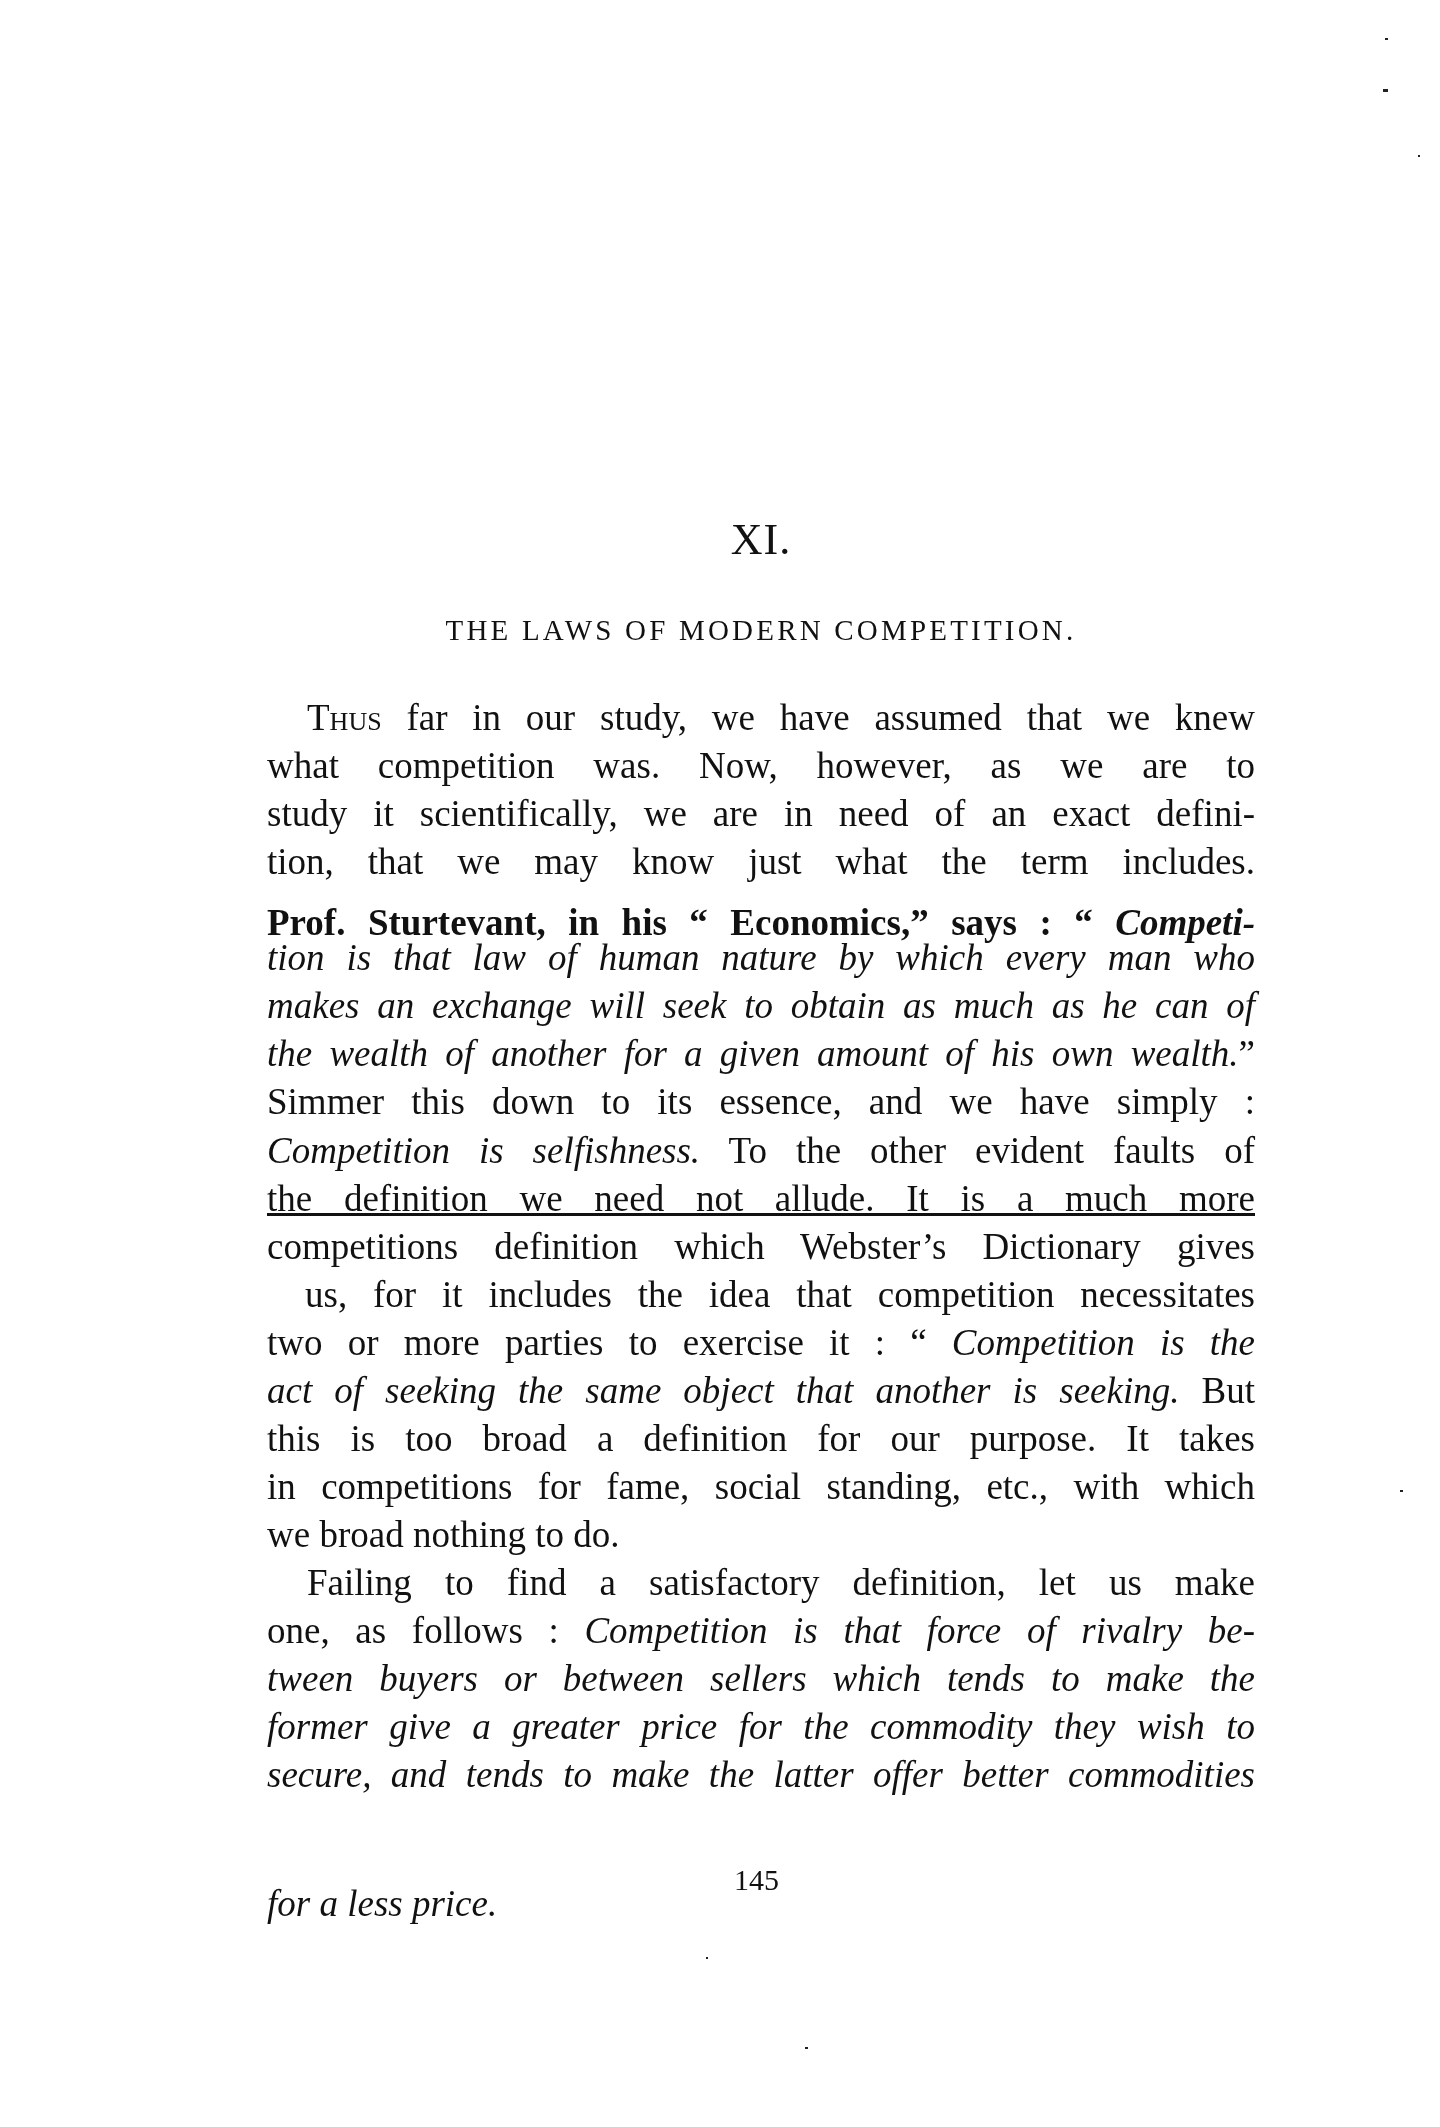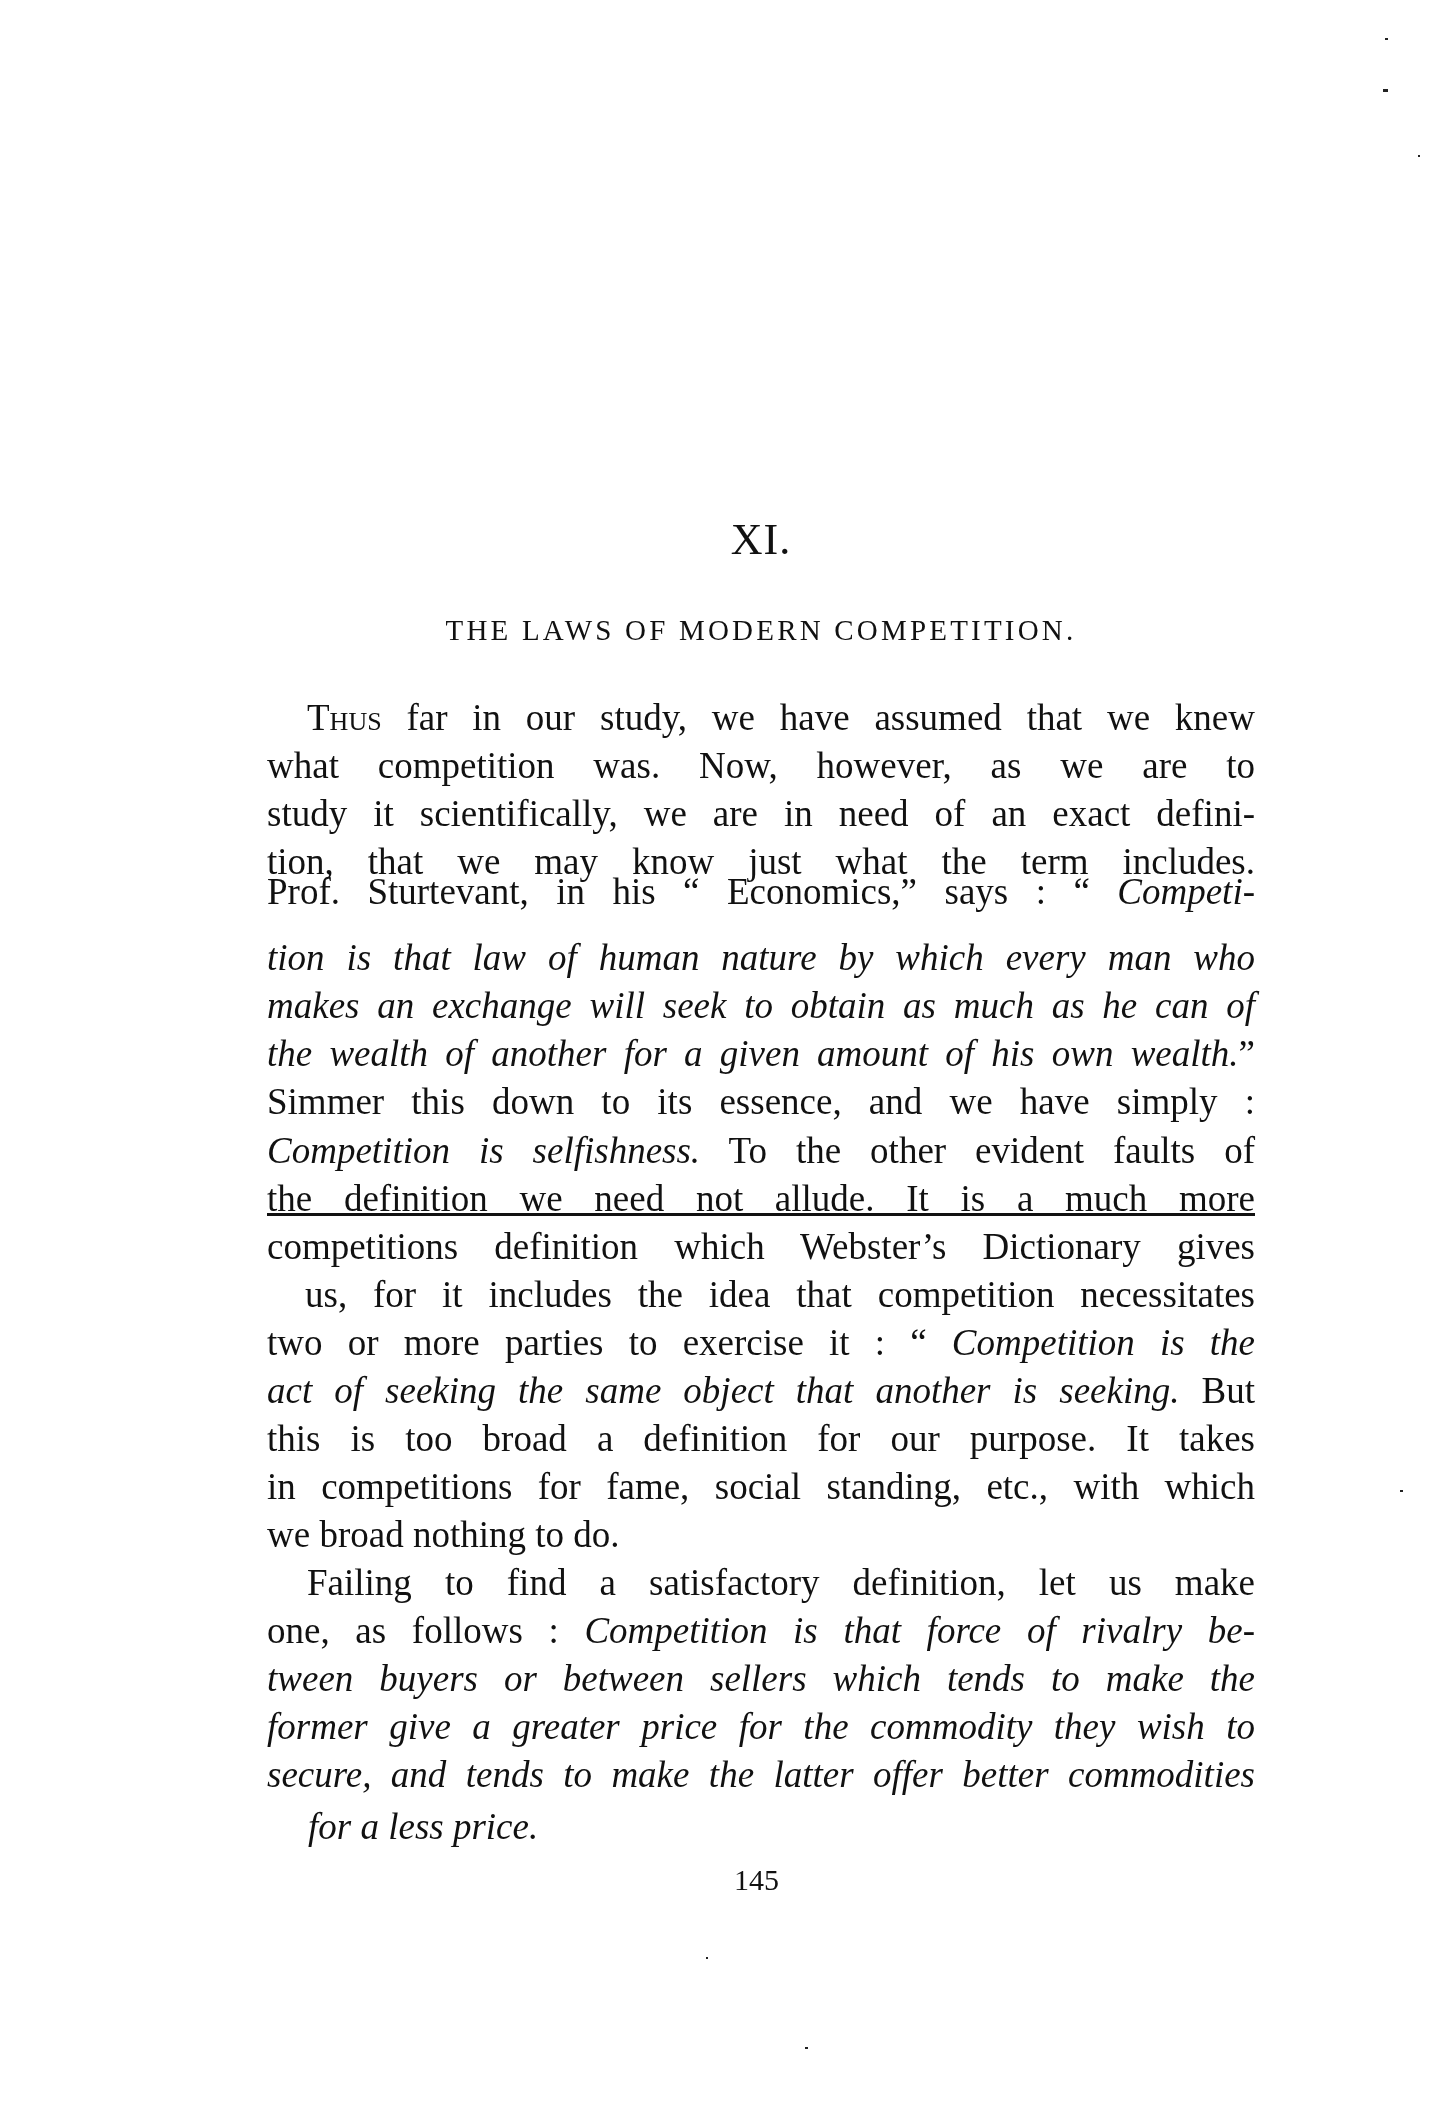--- a/index.html
+++ b/index.html
@@ -27,40 +27,40 @@
 
 <div class="page">
   <div class="chapter-number">XI.</div>
   <div class="chapter-title">THE LAWS OF MODERN COMPETITION.</div>
 
   <div class="body" id="body-text">
       <div class="line indent" style="top: 694px; white-space: normal; overflow: visible;"><span class="sc" style="white-space: normal;">Thus</span><span style="white-space: normal;"> far in our study, we have assumed that we knew</span></div>
       <div class="line" style="top: 742.06px; white-space: normal; overflow: visible;"><span style="white-space: normal;">what competition was.  Now, however, as we are to</span></div>
       <div class="line" style="top: 790.12px; white-space: normal; overflow: visible;"><span style="white-space: normal;">study it scientifically, we are in need of an exact defini-</span></div>
       <div class="line" style="top: 838.18px; white-space: normal; overflow: visible;"><span style="white-space: normal;">tion, that we may know just what the term includes.</span></div>
-      <div class="line" style="top: 868px; white-space: normal; overflow: visible;"><span style="white-space: normal;">Prof. Sturtevant, in his “ Economics,” says :  “ </span><span class="it" style="white-space: normal;">Competi-</span></div>
+      <div class="line" style="top: 899px; white-space: normal; overflow: visible; font-weight: bold;"><span style="white-space: normal;">Prof. Sturtevant, in his “ Economics,” says :  “ </span><span class="it" style="white-space: normal;">Competi-</span></div>
       <div class="line" style="top: 934.3px; white-space: normal; overflow: visible;"><span class="it" style="white-space: normal;">tion is that law of human nature by which every man who</span></div>
       <div class="line" style="top: 982.36px; white-space: normal; overflow: visible;"><span class="it" style="white-space: normal;">makes an exchange will seek to obtain as much as he can of</span></div>
       <div class="line" style="top: 1030.42px; white-space: normal; overflow: visible;"><span class="it" style="white-space: normal;">the wealth of another for a given amount of his own wealth.</span><span style="white-space: normal;">”</span></div>
       <div class="line" style="top: 1078.48px; white-space: normal; overflow: visible;"><span style="white-space: normal;">Simmer this down to its essence, and we have simply :</span></div>
       <div class="line" style="top: 1126.54px; white-space: normal; overflow: visible;"><span class="it" style="white-space: normal;">Competition is selfishness.</span><span style="white-space: normal;">  To the other evident faults of</span></div>
       <div class="line" style="top: 1174.6px; white-space: normal; overflow: visible; text-decoration: underline;"><span style="white-space: normal;">the definition we need not allude.  It is a much more</span></div>
       <div class="line" style="top: 1222.66px; white-space: normal; overflow: visible;"><span style="white-space: normal;">competitions definition which Webster’s Dictionary gives</span></div>
       <div class="line" style="top: 1270.72px; white-space: normal; overflow: visible;"><span style="white-space: normal; margin-left: 38px;">us, for it includes the idea that competition necessitates</span></div>
       <div class="line" style="top: 1318.78px; white-space: normal; overflow: visible;"><span style="white-space: normal;">two or more parties to exercise it :  “ </span><span class="it" style="white-space: normal;">Competition is the</span></div>
       <div class="line" style="top: 1366.84px; white-space: normal; overflow: visible;"><span class="it" style="white-space: normal;">act of seeking the same object that another is seeking.</span><span style="white-space: normal;">  But</span></div>
       <div class="line" style="top: 1414.9px; white-space: normal; overflow: visible;"><span style="white-space: normal;">this is too broad a definition for our purpose.  It takes</span></div>
       <div class="line" style="top: 1462.96px; white-space: normal; overflow: visible;"><span style="white-space: normal;">in competitions for fame, social standing, etc., with which</span></div>
       <div class="line last" style="top: 1511.02px; white-space: normal; overflow: visible;"><span style="white-space: normal;">we broad nothing to do.</span></div>
       <div class="line indent" style="top: 1559.08px; white-space: normal; overflow: visible;"><span style="white-space: normal;">Failing to find a satisfactory definition, let us make</span></div>
       <div class="line" style="top: 1607.14px; white-space: normal; overflow: visible;"><span style="white-space: normal;">one, as follows :  </span><span class="it" style="white-space: normal;">Competition is that force of rivalry be-</span></div>
       <div class="line" style="top: 1655.2px; white-space: normal; overflow: visible;"><span class="it" style="white-space: normal;">tween buyers or between sellers which tends to make the</span></div>
       <div class="line" style="top: 1703.26px; white-space: normal; overflow: visible;"><span class="it" style="white-space: normal;">former give a greater price for the commodity they wish to</span></div>
       <div class="line" style="top: 1751.32px; white-space: normal; overflow: visible;"><span class="it" style="white-space: normal;">secure, and tends to make the latter offer better commodities</span></div>
-      <div class="line last" style="top: 1803px; white-space: normal; overflow: visible; margin-left: 41px;"><span class="it" style="white-space: normal;">for a less price.</span></div>
+      <div class="line last" style="top: 1880px; white-space: normal; overflow: visible;"><span class="it" style="white-space: normal;">for a less price.</span></div>
     </div>
 
   <div class="page-number">145</div>
 
   <div class="speck" style="left:1385px;top:38px;width:3px;height:2px;"></div>
   <div class="speck" style="left:1383px;top:89px;width:5px;height:3px;"></div>
   <div class="speck" style="left:1418px;top:155px;width:2px;height:2px;"></div>
   <div class="speck" style="left:1400px;top:1490px;width:3px;height:2px;"></div>
   <div class="speck" style="left:706px;top:1957px;width:2px;height:2px;"></div>
   <div class="speck" style="left:805px;top:2047px;width:3px;height:2px;"></div>

